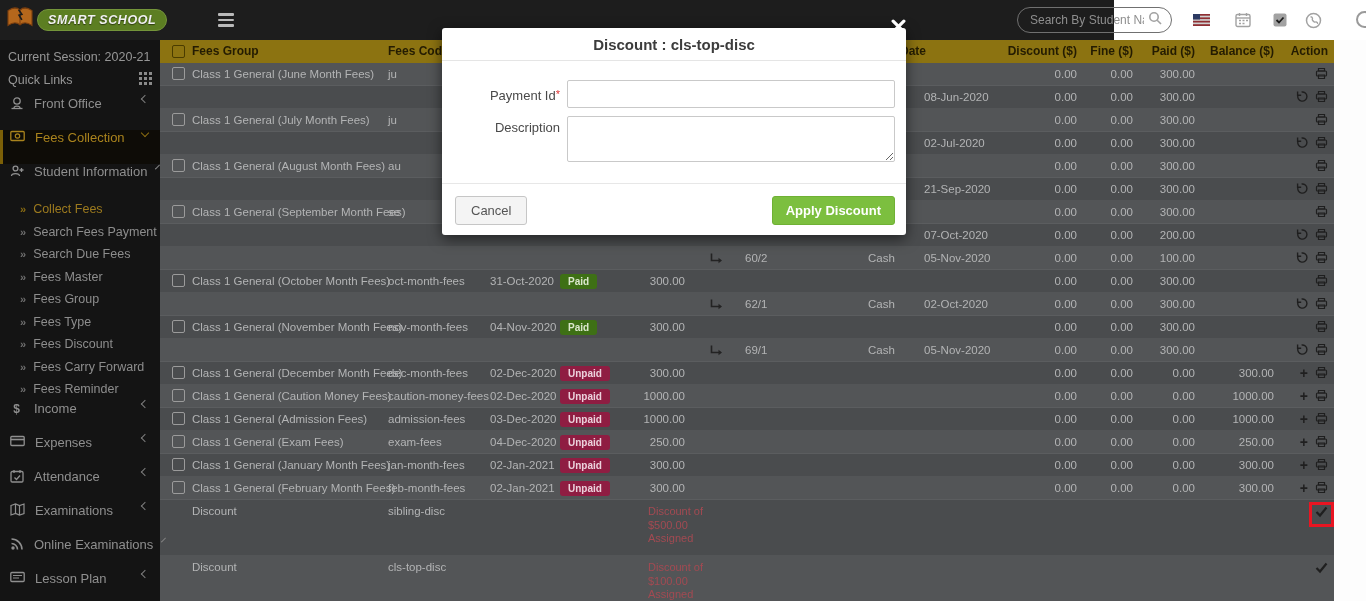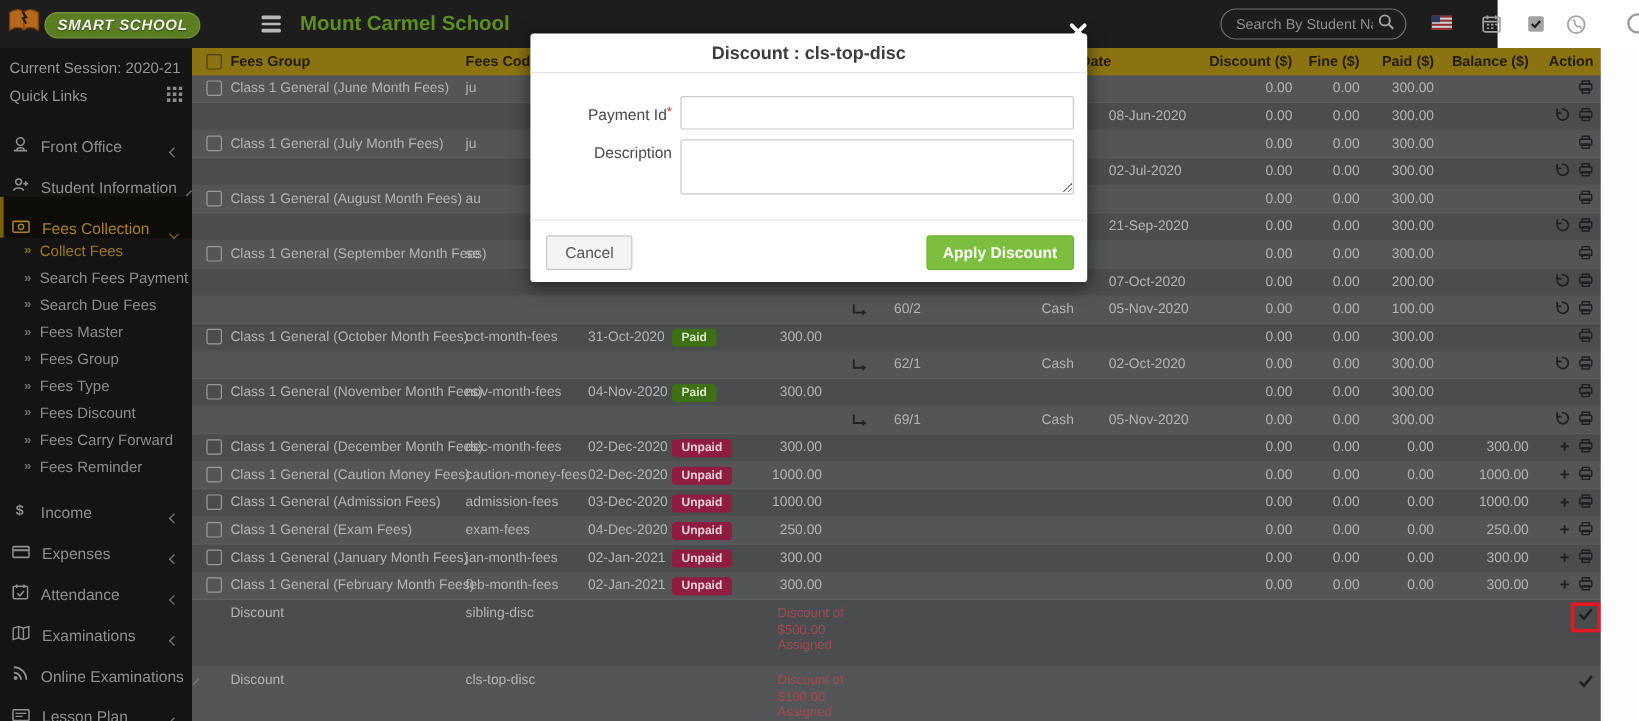--- a/index.html
+++ b/index.html
@@ -1,39 +1,39 @@
 <!DOCTYPE html>
 <html><head>
 <meta charset="utf-8">
 <style>
   * { margin:0; padding:0; box-sizing:border-box; }
   html,body { width:1366px; height:601px; }
   body { font-family:"Liberation Sans", sans-serif; background:#ffffff; overflow:hidden; position:relative; }
 
   
-  .navbar { position:absolute; left:0; top:0; width:1248px; height:40px; background:#1d1d1d; z-index:30; }
+  .navbar { position:absolute; left:0; top:0; width:1114px; height:40px; background:#1d1d1d; z-index:30; }
   .brand { position:absolute; left:6px; top:6px; display:flex; align-items:center; gap:3px; }
   .brand-pill { background:#5c7e22; border:1px solid #74943a; color:#f1f1f1; font-weight:bold; font-style:italic;
      font-size:12.5px; letter-spacing:.6px; padding:3px 10px; border-radius:11px; text-shadow:0 1px 1px #2c3a10; }
   .burger { position:absolute; left:218px; top:13px; width:16px; cursor:pointer; }
   .burger i { display:block; height:2.5px; background:#b9b9b9; margin-bottom:3px; border-radius:1px; }
   .apptitle { position:absolute; left:250px; top:10px; font-size:17px; font-weight:bold; color:#5f8d1f; }
   .search { position:absolute; left:1017px; top:7px; width:155px; height:26px; border:1px solid #707070;
      border-radius:13px; display:flex; align-items:center; padding:0 9px 0 12px; gap:4px; background:transparent; }
   .search input { flex:1; min-width:0; border:none; outline:none; background:transparent; font-size:12px; color:#c0c0c0;
      font-family:"Liberation Sans",sans-serif; }
   .search input::placeholder { color:#8e8e8e; }
   .nav-ico { position:absolute; top:12px; width:17px; height:17px; color:#a2a2a2; cursor:pointer; }
   .avatar-part { position:absolute; left:1356px; top:11px; width:17px; height:17px; border:2px solid #9a9a9a; border-radius:50%; }
 
   
   .sidebar { position:absolute; left:0; top:40px; width:160px; height:561px; background:#141414; z-index:5; }
   .session { color:#969696; font-size:12.5px; padding:10px 8px 0 8px; white-space:nowrap; }
   .qlinks { color:#969696; font-size:12.5px; padding:8px 8px 4px 8px; display:flex; align-items:center; justify-content:space-between;text-align:right; }
-  .mitem { height:34px; display:flex; align-items:flex-end; gap:10px; padding:0 10px; color:#8f8f8f; font-size:13px; cursor:pointer; position:relative; }
+  .mitem { height:34px; display:flex; align-items:flex-start; gap:10px; padding:0 10px; color:#8f8f8f; font-size:13px; cursor:pointer; position:relative; }
   .mitem .lbl { flex:1; white-space:nowrap; }
   .mitem.active { background:#0e0c07; border-left:3px solid #7c6007; padding-left:7px; color:#a9831d; }
   .chev { width:6px; height:6px; border-left:1.6px solid #7e7e7e; border-bottom:1.6px solid #7e7e7e; transform:rotate(45deg); margin-right:2px; }
   .chev.down { transform:rotate(-45deg); border-color:#8a6c12; }
   .sitem { height:22.5px; display:flex; align-items:center; gap:7px; padding-left:20px; color:#8d8d8d; font-size:12.5px; cursor:pointer; white-space:nowrap; }
   .sitem .arr { color:#6f6f6f; font-size:11px; font-weight:bold; }
   .sitem.active { color:#9c7a1e; }
   .sitem.active .arr { color:#8a6c12; }
   .mgap { height:4px; }
 
@@ -96,21 +96,20 @@
           <path d="M13.5 4 L17 9 L14 10 L17 15" stroke="#1c1c1c" stroke-width="1.8" fill="none"></path>
         </svg>
     </span>
     <span class="brand-pill">SMART SCHOOL</span>
   </div>
   <span class="burger">
       <i></i>
       <i></i>
       <i></i>
     </span>
-  <h1 class="apptitle">Mount Carmel School</h1>
   <div class="search">
     <input placeholder="Search By Student Na" style="">
     <span>
       <svg width="14" height="14" viewBox="0 0 14 14">
           <circle cx="6" cy="6" r="4.2" fill="none" stroke="#a2a2a2" stroke-width="1.6"></circle>
           <path d="M9.2 9.2 L13 13" stroke="#a2a2a2" stroke-width="1.6"></path>
         </svg>
     </span>
   </div>
   <span class="nav-ico" style="left:1193px">
@@ -168,36 +167,36 @@
   <nav id="menu">
       <div class="mitem">
         <span><svg width="14" height="14" viewBox="0 0 14 14">
             <circle cx="7" cy="5" r="3.2" fill="none" stroke="currentColor" stroke-width="1.3"></circle>
             <path d="M1.5 12.5 H12.5" stroke="currentColor" stroke-width="1.3"></path>
             <path d="M4 12 C4 9.5 10 9.5 10 12" fill="none" stroke="currentColor" stroke-width="1.3"></path>
           </svg></span>
         <span class="lbl">Front Office</span>
         <span class="chev "></span>
       </div>
+      <div class="mitem active">
+        <span><svg width="15" height="12" viewBox="0 0 15 12">
+            <rect x="0.8" y="1.5" width="13.4" height="9" rx="1" fill="none" stroke="currentColor" stroke-width="1.3"></rect>
+            <circle cx="7.5" cy="6" r="2.2" fill="none" stroke="currentColor" stroke-width="1.2"></circle>
+          </svg></span>
+        <span class="lbl">Fees Collection</span>
+        <span class="chev down"></span>
+      </div>
       <div class="mitem">
         <span><svg width="14" height="14" viewBox="0 0 14 14">
             <circle cx="5.5" cy="4.5" r="2.4" fill="none" stroke="currentColor" stroke-width="1.3"></circle>
             <path d="M1.5 12 C1.5 8.8 9.5 8.8 9.5 12" fill="none" stroke="currentColor" stroke-width="1.3"></path>
             <path d="M11.5 4 V8 M9.5 6 H13.5" stroke="currentColor" stroke-width="1.3"></path>
           </svg></span>
         <span class="lbl">Student Information</span>
         <span class="chev "></span>
-      </div>
-      <div class="mitem active">
-        <span><svg width="15" height="12" viewBox="0 0 15 12">
-            <rect x="0.8" y="1.5" width="13.4" height="9" rx="1" fill="none" stroke="currentColor" stroke-width="1.3"></rect>
-            <circle cx="7.5" cy="6" r="2.2" fill="none" stroke="currentColor" stroke-width="1.2"></circle>
-          </svg></span>
-        <span class="lbl">Fees Collection</span>
-        <span class="chev down"></span>
       </div>
       <div class="sitem active">
         <span class="arr">»</span>
         <span>Collect Fees</span>
       </div>
       <div class="sitem">
         <span class="arr">»</span>
         <span>Search Fees Payment</span>
       </div>
       <div class="sitem">

